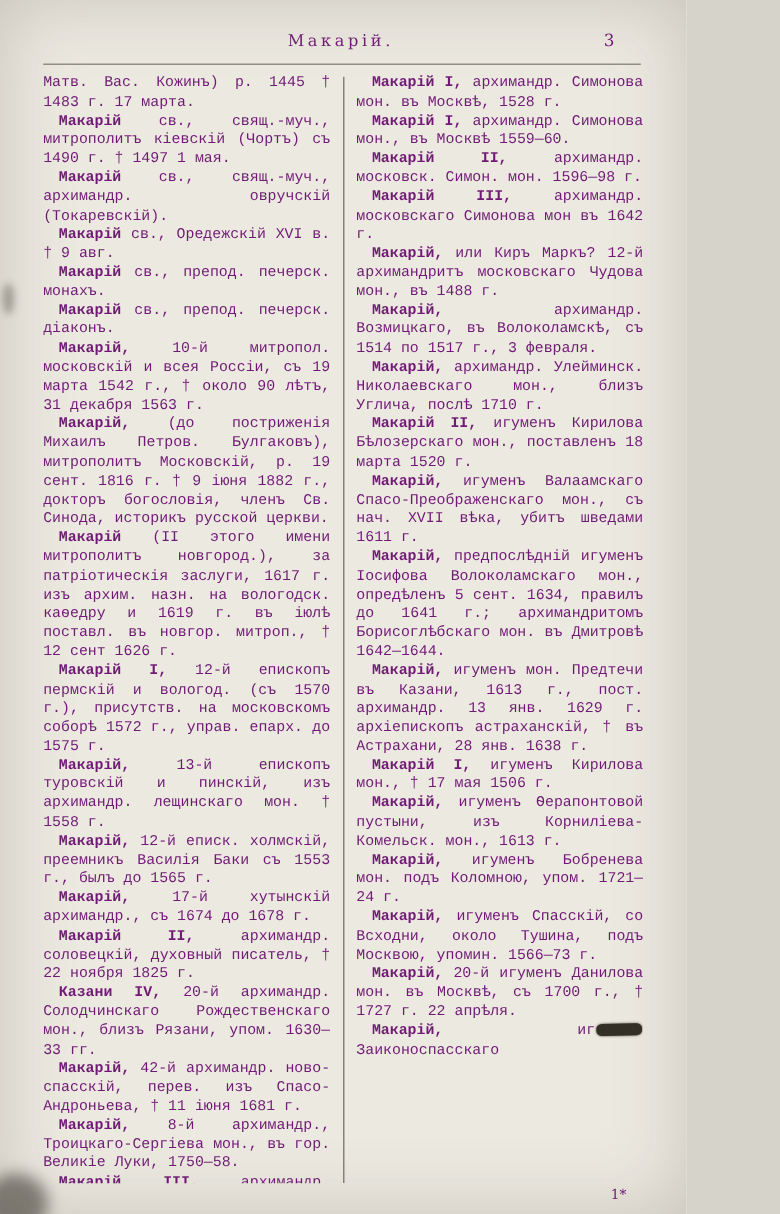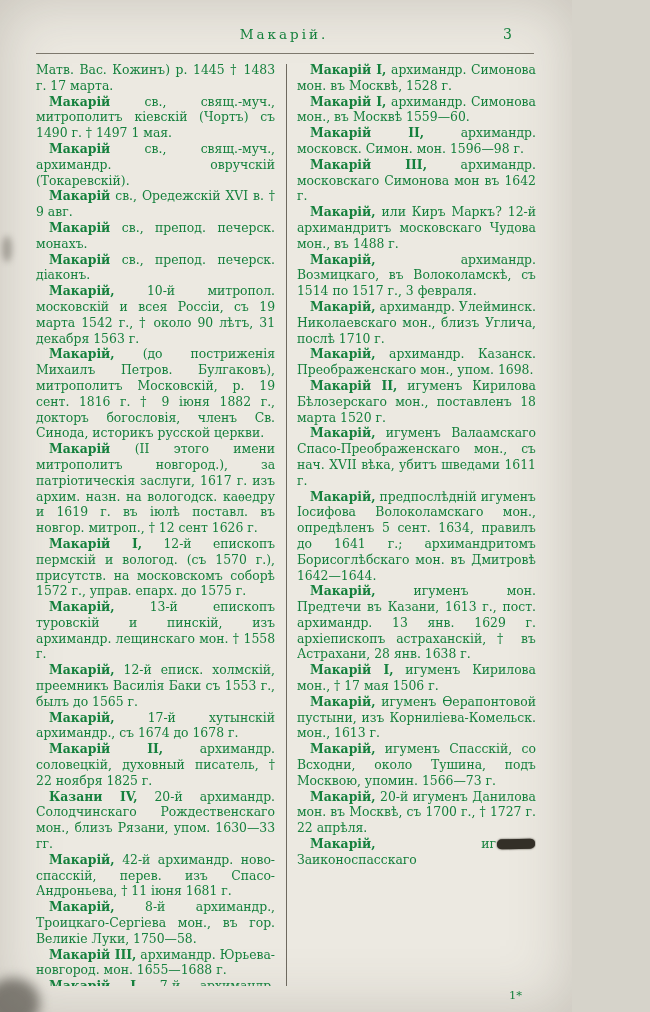--- a/index.html
+++ b/index.html
@@ -7,21 +7,21 @@
   body {
     width: 650px;
     background: #d6d3ca;
     font-family: "DejaVu Serif", serif;
   }
   .page {
     position: relative;
     width: 572px;
     height: 1012px;
     background: #ece9e1;
-    color: #15803d;
+    color: #701a75;
     overflow: hidden;
     box-shadow: inset 0 0 60px rgba(90,85,70,0.25);
   }
   
   .stain-top-left {
     position: absolute; left: 2px; top: 236px;
     width: 10px; height: 26px;
     background: rgba(60,55,45,0.35);
     border-radius: 50%;
     filter: blur(3px);
@@ -62,21 +62,21 @@
     line-height: 15.8px;
     text-align: justify;
     hyphens: auto;
     overflow: hidden;
   }
   .divider {
     width: 1px;
     background: #6e695f;
     margin: 2px 10px 0 11px;
   }
-  .entry { margin: 0; text-indent: 13px; }
+  .entry { margin: 0; text-indent: 13px; font-family: Liberation Mono, monospace; }
   .entry.continuation { text-indent: 0; }
   .entry b { font-weight: bold; }
   .blot {
     display: inline-block;
     width: 38px; height: 10px;
     background: #332f27;
     border-radius: 5px / 4px;
     vertical-align: -1px;
     margin: 0 1px;
     box-shadow: 0 0 2px #332f27;
@@ -126,27 +126,27 @@
       </div>
     <div class="divider"></div>
     <div class="column" id="col-right">
         <p class="entry"><b>Макарій I,</b> архимандр. Симонова мон. въ Москвѣ, 1528 г.</p>
         <p class="entry"><b>Макарій I,</b> архимандр. Симонова мон., въ Москвѣ 1559—60.</p>
         <p class="entry"><b>Макарій II,</b> архимандр. московск. Симон. мон. 1596—98 г.</p>
         <p class="entry"><b>Макарій III,</b> архимандр. московскаго Симонова мон въ 1642 г.</p>
         <p class="entry"><b>Макарій,</b> или Киръ Маркъ? 12-й архимандритъ московскаго Чудова мон., въ 1488 г.</p>
         <p class="entry"><b>Макарій,</b> архимандр. Возмицкаго, въ Волоколамскѣ, съ 1514 по 1517 г., 3 февраля.</p>
         <p class="entry"><b>Макарій,</b> архимандр. Улейминск. Николаевскаго мон., близъ Углича, послѣ 1710 г.</p>
-        <p class="entry"><b>Макарій,</b> архимандр. Казанск. Преображенскаго мон., упом. 1698.</p>
         <p class="entry"><b>Макарій II,</b> игуменъ Кирилова Бѣлозерскаго мон., поставленъ 18 марта 1520 г.</p>
         <p class="entry"><b>Макарій,</b> игуменъ Валаамскаго Спасо-Преображенскаго мон., съ нач. XVII вѣка, убитъ шведами 1611 г.</p>
         <p class="entry"><b>Макарій,</b> предпослѣдній игуменъ Іосифова Волоколамскаго мон., опредѣленъ 5 сент. 1634, правилъ до 1641 г.; архимандритомъ Борисоглѣбскаго мон. въ Дмитровѣ 1642—1644.</p>
         <p class="entry"><b>Макарій,</b> игуменъ мон. Предтечи въ Казани, 1613 г., пост. архимандр. 13 янв. 1629 г. архіепископъ астраханскій, † въ Астрахани, 28 янв. 1638 г.</p>
         <p class="entry"><b>Макарій I,</b> игуменъ Кирилова мон., † 17 мая 1506 г.</p>
         <p class="entry"><b>Макарій,</b> игуменъ Ѳерапонтовой пустыни, изъ Корниліева-Комельск. мон., 1613 г.</p>
+        <p class="entry"><b>Макарій,</b> игуменъ Бобренева мон. подъ Коломною, упом. 1721—24 г.</p>
         <p class="entry"><b>Макарій,</b> игуменъ Спасскій, со Всходни, около Тушина, подъ Москвою, упомин. 1566—73 г.</p>
         <p class="entry"><b>Макарій,</b> 20-й игуменъ Данилова мон. въ Москвѣ, съ 1700 г., † 1727 г. 22 апрѣля.</p>
         <p class="entry"><b>Макарій,</b> иг<span class="blot"></span> Заиконоспасскаго</p>
       </div>
   </div>
 
   <div class="signature">1*</div>
 </div>
 
 </body></html>

